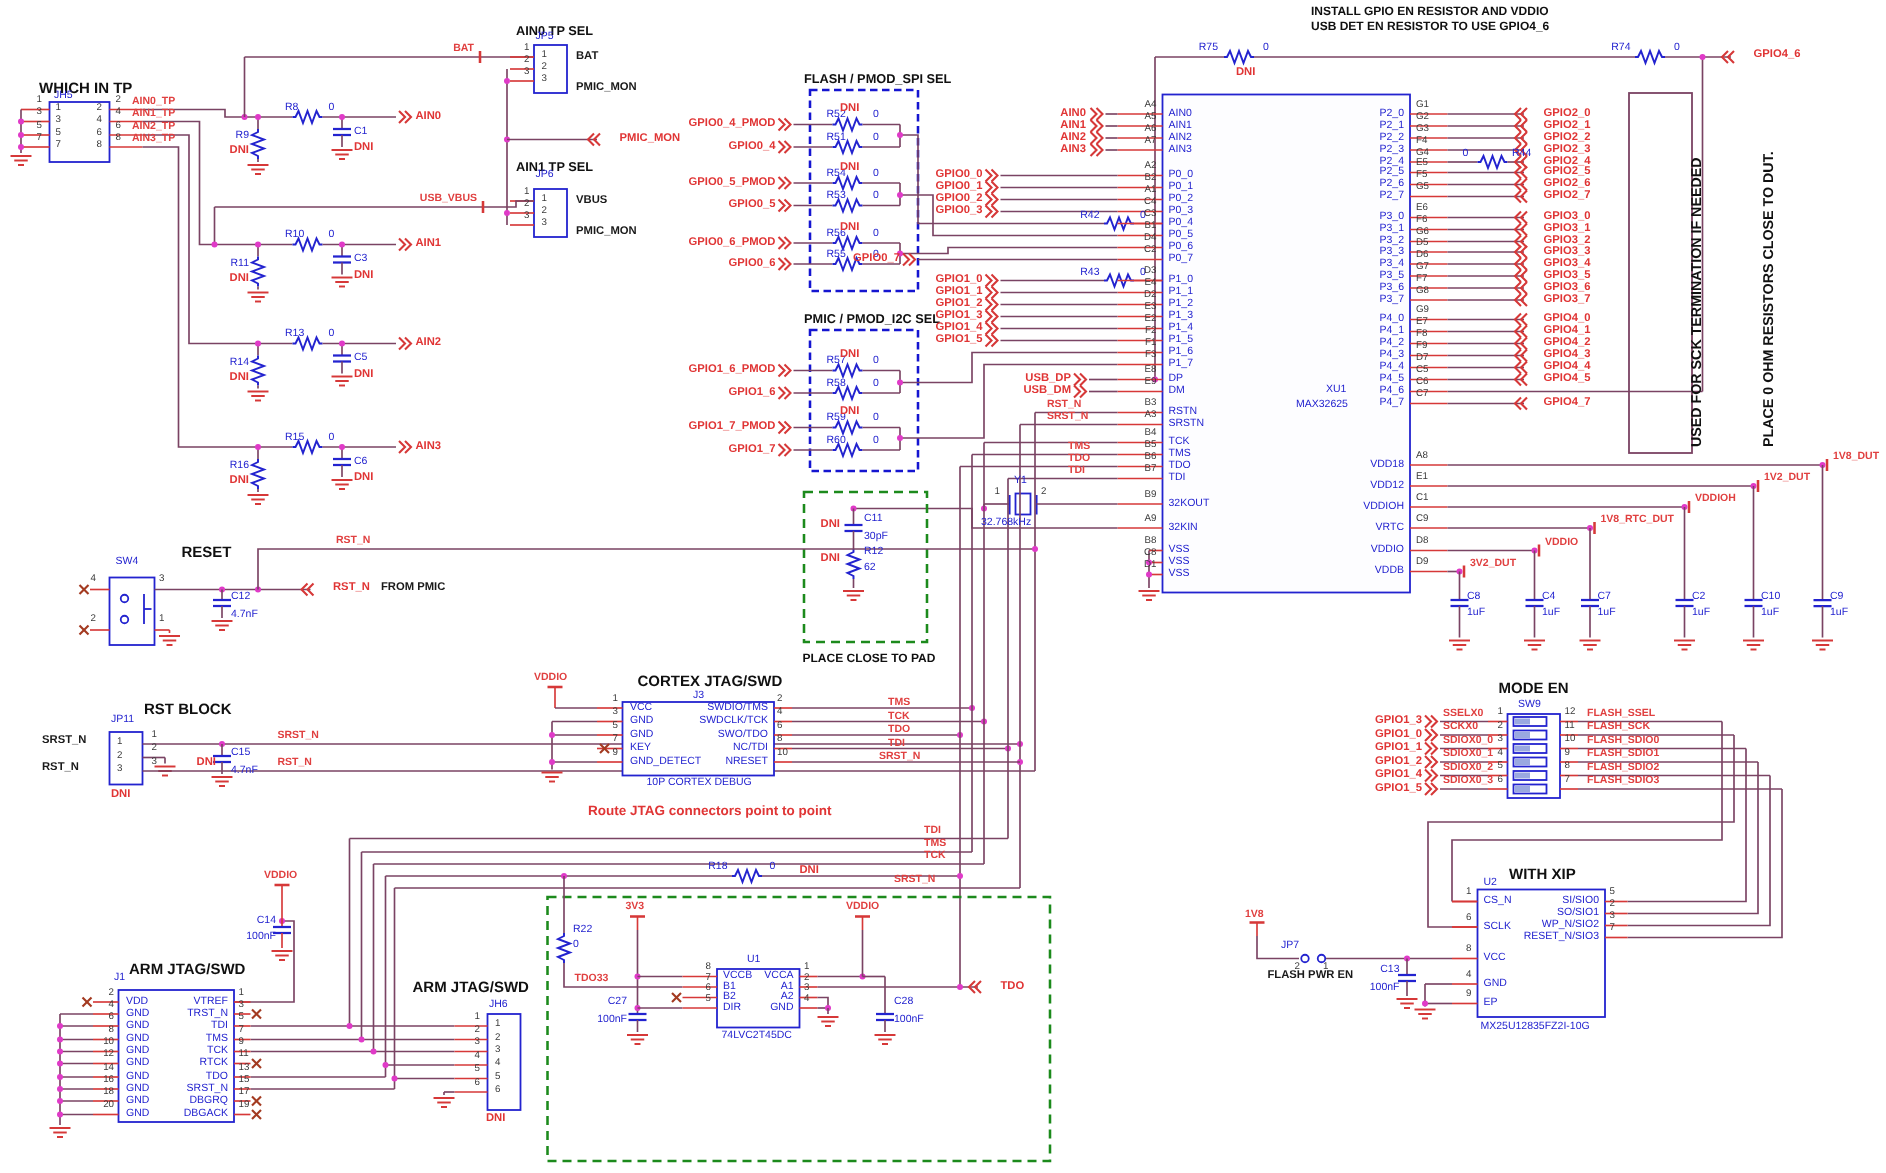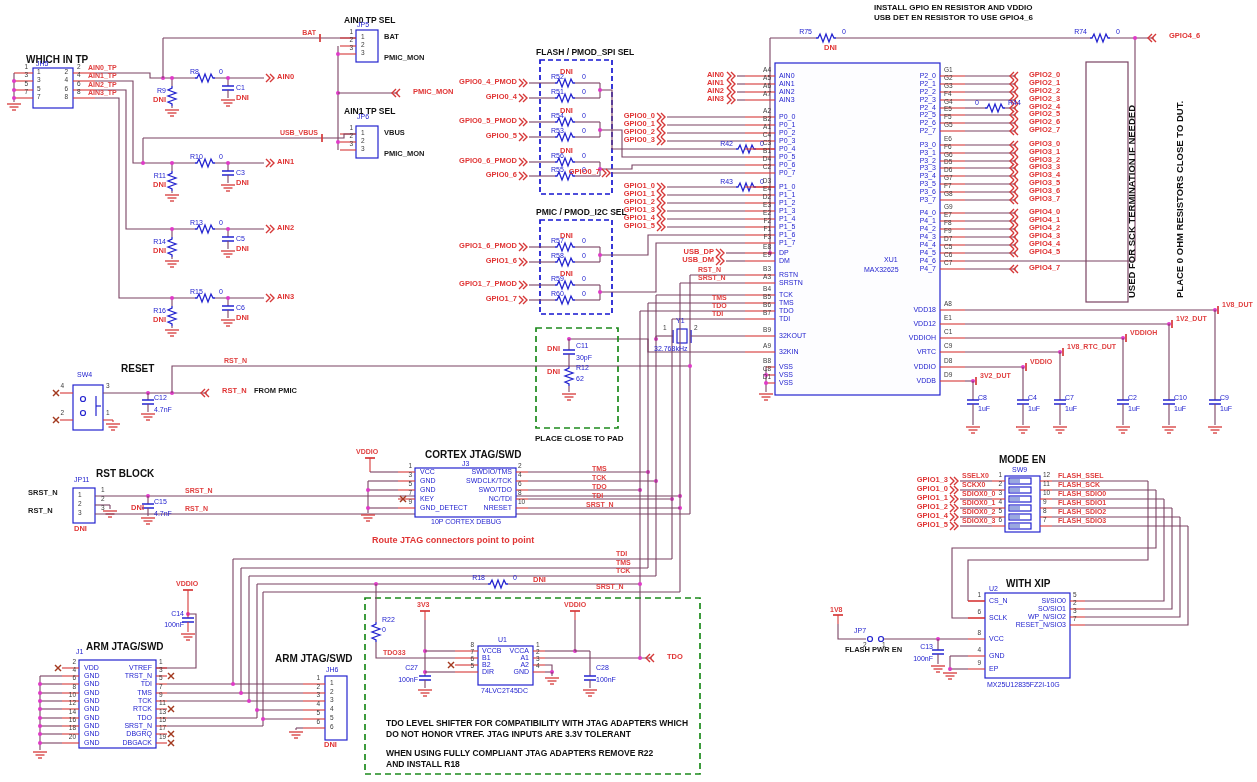--- a/index.html
+++ b/index.html
@@ -1152,21 +1152,21 @@
       <div class="lb pinn" style="left: 412px; top: 499px; transform: translateX(-100%);">9</div>
       <div class="lb pname" style="left: 420px; top: 504px;">GND_DETECT</div>
       <div class="lb pinn" style="left: 518px; top: 499px;">10</div>
       <div class="lb pname" style="left: 512px; top: 504px; transform: translateX(-100%);">NRESET</div>
       <div class="lb netr" style="left: 592px; top: 465px;">TMS</div>
       <div class="lb netr" style="left: 592px; top: 474px;">TCK</div>
       <div class="lb netr" style="left: 592px; top: 483px;">TDO</div>
       <div class="lb netr" style="left: 592px; top: 492px;">TDI</div>
       <div class="lb netr" style="left: 586px; top: 501px;">SRST_N</div>
       <div class="lb des" style="left: 431px; top: 518px;">10P CORTEX DEBUG</div>
-      <div class="lb noter" style="left: 372px; top: 536px;">Route JTAG connectors point to point</div>
+      <div class="lb noter" style="left: 392px; top: 536px;">Route JTAG connectors point to point</div>
       <div class="lb netr" style="left: 616px; top: 550px;">TDI</div>
       <div class="lb netr" style="left: 616px; top: 559px;">TMS</div>
       <div class="lb netr" style="left: 616px; top: 567px;">TCK</div>
       <div class="lb netr" style="left: 596px; top: 583px;">SRST_N</div>
       <div class="lb des" style="left: 485px; top: 574px; transform: translateX(-100%);">R18</div>
       <div class="lb des" style="left: 513px; top: 574px;">0</div>
       <div class="lb dni" style="left: 533px; top: 576px;">DNI</div>
       <div class="lb netr" style="left: 176px; top: 580px;">VDDIO</div>
       <div class="lb des" style="left: 184px; top: 610px; transform: translateX(-100%);">C14</div>
       <div class="lb des" style="left: 184px; top: 621px; transform: translateX(-100%);">100nF</div>
@@ -1248,24 +1248,20 @@
       <div class="lb pinn" style="left: 536px; top: 656px;">3</div>
       <div class="lb pname" style="left: 529px; top: 661px; transform: translateX(-100%);">A2</div>
       <div class="lb pinn" style="left: 474px; top: 663px; transform: translateX(-100%);">5</div>
       <div class="lb pname" style="left: 482px; top: 668px;">DIR</div>
       <div class="lb pinn" style="left: 536px; top: 663px;">4</div>
       <div class="lb pname" style="left: 529px; top: 668px; transform: translateX(-100%);">GND</div>
       <div class="lb netr" style="left: 564px; top: 601px;">VDDIO</div>
       <div class="lb des" style="left: 596px; top: 664px;">C28</div>
       <div class="lb des" style="left: 596px; top: 676px;">100nF</div>
       <div class="lb port" style="left: 667px; top: 653px;">TDO</div>
-      <div class="lb note85" style="left: 386px; top: 718px;">TDO LEVEL SHIFTER FOR COMPATIBILITY WITH JTAG ADAPTERS WHICH
-DO NOT HONOR VTREF. JTAG INPUTS ARE 3.3V TOLERANT</div>
-      <div class="lb note85" style="left: 386px; top: 748px;">WHEN USING FULLY COMPLIANT JTAG ADAPTERS REMOVE R22
-AND INSTALL R18</div>
       <div class="lb sec" style="left: 999px; top: 454px;">MODE EN</div>
       <div class="lb des" style="left: 1012px; top: 466px;">SW9</div>
       <div class="lb port" style="left: 948px; top: 476px; transform: translateX(-100%);">GPIO1_3</div>
       <div class="lb netr" style="left: 962px; top: 472px;">SSELX0</div>
       <div class="lb pinn" style="left: 1002px; top: 472px; transform: translateX(-100%);">1</div>
       <div class="lb pinn" style="left: 1043px; top: 472px;">12</div>
       <div class="lb netr" style="left: 1058px; top: 472px;">FLASH_SSEL</div>
       <div class="lb port" style="left: 948px; top: 485px; transform: translateX(-100%);">GPIO1_0</div>
       <div class="lb netr" style="left: 962px; top: 481px;">SCKX0</div>
       <div class="lb pinn" style="left: 1002px; top: 481px; transform: translateX(-100%);">2</div>

